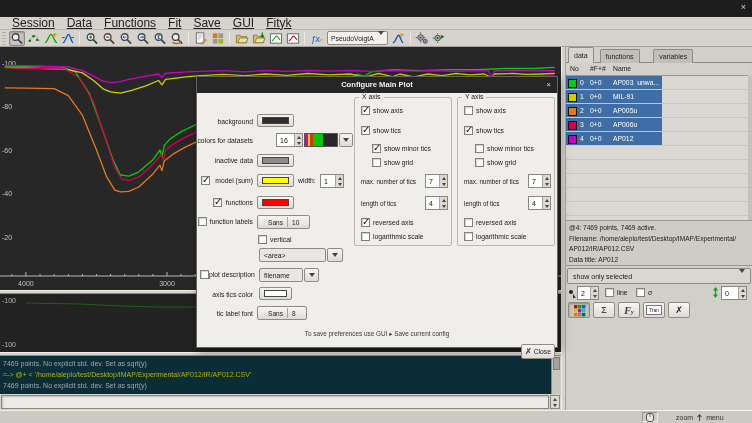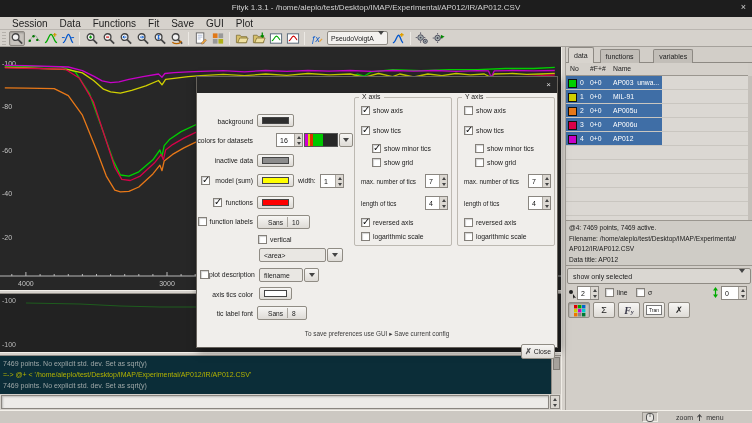--- a/index.html
+++ b/index.html
@@ -7,21 +7,21 @@
   .app{position:relative;width:752px;height:423px;overflow:hidden;
        font-family:"Liberation Sans","DejaVu Sans",sans-serif;background:#d6d2cc;
        -webkit-font-smoothing:antialiased;}
   
   .titlebar{position:absolute;left:0;top:0;width:752px;height:17px;background:#1d1d1d;}
   .titlebar .title{position:absolute;left:0;right:0;top:3px;text-align:center;
        font-size:8px;color:#d2d2d2;white-space:nowrap;}
   .win-close{position:absolute;right:6px;top:2px;font-size:9px;color:#cfcfcf;cursor:default;}
   .menubar{position:absolute;left:0;top:17px;width:752px;height:13px;background:#d6d2cc;
        border-bottom:1px solid #bab6b0;display:flex;align-items:center;padding-left:6px;}
-  .menu-item{font-size:10px;color:#222;padding:0 6px;height:13px;line-height:13px;}
+  .menu-item{font-size:12px;color:#222;padding:0 6px;height:13px;line-height:13px;text-decoration:underline;}
   .toolbar{position:absolute;left:0;top:30px;width:752px;height:17px;background:#d6d2cc;
        border-bottom:1px solid #a5a19b;display:flex;align-items:center;padding-left:2px;}
   .tb-grip{width:4px;height:13px;margin-right:2px;
        background:repeating-linear-gradient(180deg,#b5b1ab 0 1px,transparent 1px 3px);}
   .tbtn{width:16px;height:15px;display:flex;align-items:center;justify-content:center;
        border:1px solid transparent;border-radius:2px;margin:0 0.5px;}
   .tbtn.active{border:1px solid #8d8983;background:#c7c3bd;box-shadow:inset 0 1px 2px rgba(0,0,0,.25);}
   .tb-sep{width:1px;height:13px;background:#aaa69f;border-right:1px solid #ece9e4;margin:0 3px;}
   .tb-combo{height:14px;min-width:58px;background:#f3f1ee;border:1px solid #8f8b84;border-radius:2px;
        font-size:6.8px;color:#222;display:flex;align-items:center;padding:0 3px;margin:0 2px;}
@@ -112,32 +112,31 @@
        gap:2px;font-size:6.8px;color:#222;}
   .dlg-close-btn .x{font-weight:bold;font-size:8px;color:#555;}
   text{font-family:"Liberation Sans","DejaVu Sans",sans-serif;}
 </style>
 </head>
 <body>
 
 <div class="app">
 
   <div class="titlebar">
-    <span class="title">Fityk 1.3.1 - /home/aleplo/test/Desktop/IMAP/Experimental/AP012/IR/AP012.CSV</span>
     <span class="win-close">×</span>
   </div>
 
   <div class="menubar" id="menubar">
       <div class="menu-item">Session</div>
       <div class="menu-item">Data</div>
       <div class="menu-item">Functions</div>
       <div class="menu-item">Fit</div>
       <div class="menu-item">Save</div>
       <div class="menu-item">GUI</div>
-      <div class="menu-item">Plot</div>
+      <div class="menu-item">Fityk</div>
     </div>
 
   <div class="toolbar" id="toolbar">
     <div class="tb-grip"></div>
   <div class="tbtn active">
         <svg width="15" height="15" viewBox="0 0 15 15">
           <circle cx="6" cy="6" r="3.6" fill="#f2f2f2" stroke="#444" stroke-width="1.4"></circle>
           <line x1="8.8" y1="8.8" x2="13" y2="13" stroke="#444" stroke-width="1.8"></line>
         </svg>
       </div>
@@ -518,20 +517,21 @@
         </div>
         <div class="sbtn">
           <span style="font-size:5px;border:1px solid #777;padding:1px 2px;background:#fff;">Tran</span>
         </div>
         <div class="sbtn">✗</div>
       </div>
   </div>
 
   <div class="dialog">
     <div class="dlg-title">
+      <span class="t">Configure Main Plot</span>
       <span class="dlg-close">×</span>
     </div>
     <div class="dlg-body">
 
       <span class="dlabel" style="top:25px;">background</span>
       <button class="swatch-btn" style="left:60px;top:21px;width:37px;">
         <span class="swatch" style="background: rgb(46, 46, 46);"></span>
       </button>
 
       <span class="dlabel" style="top:44px;">colors for datasets</span>

